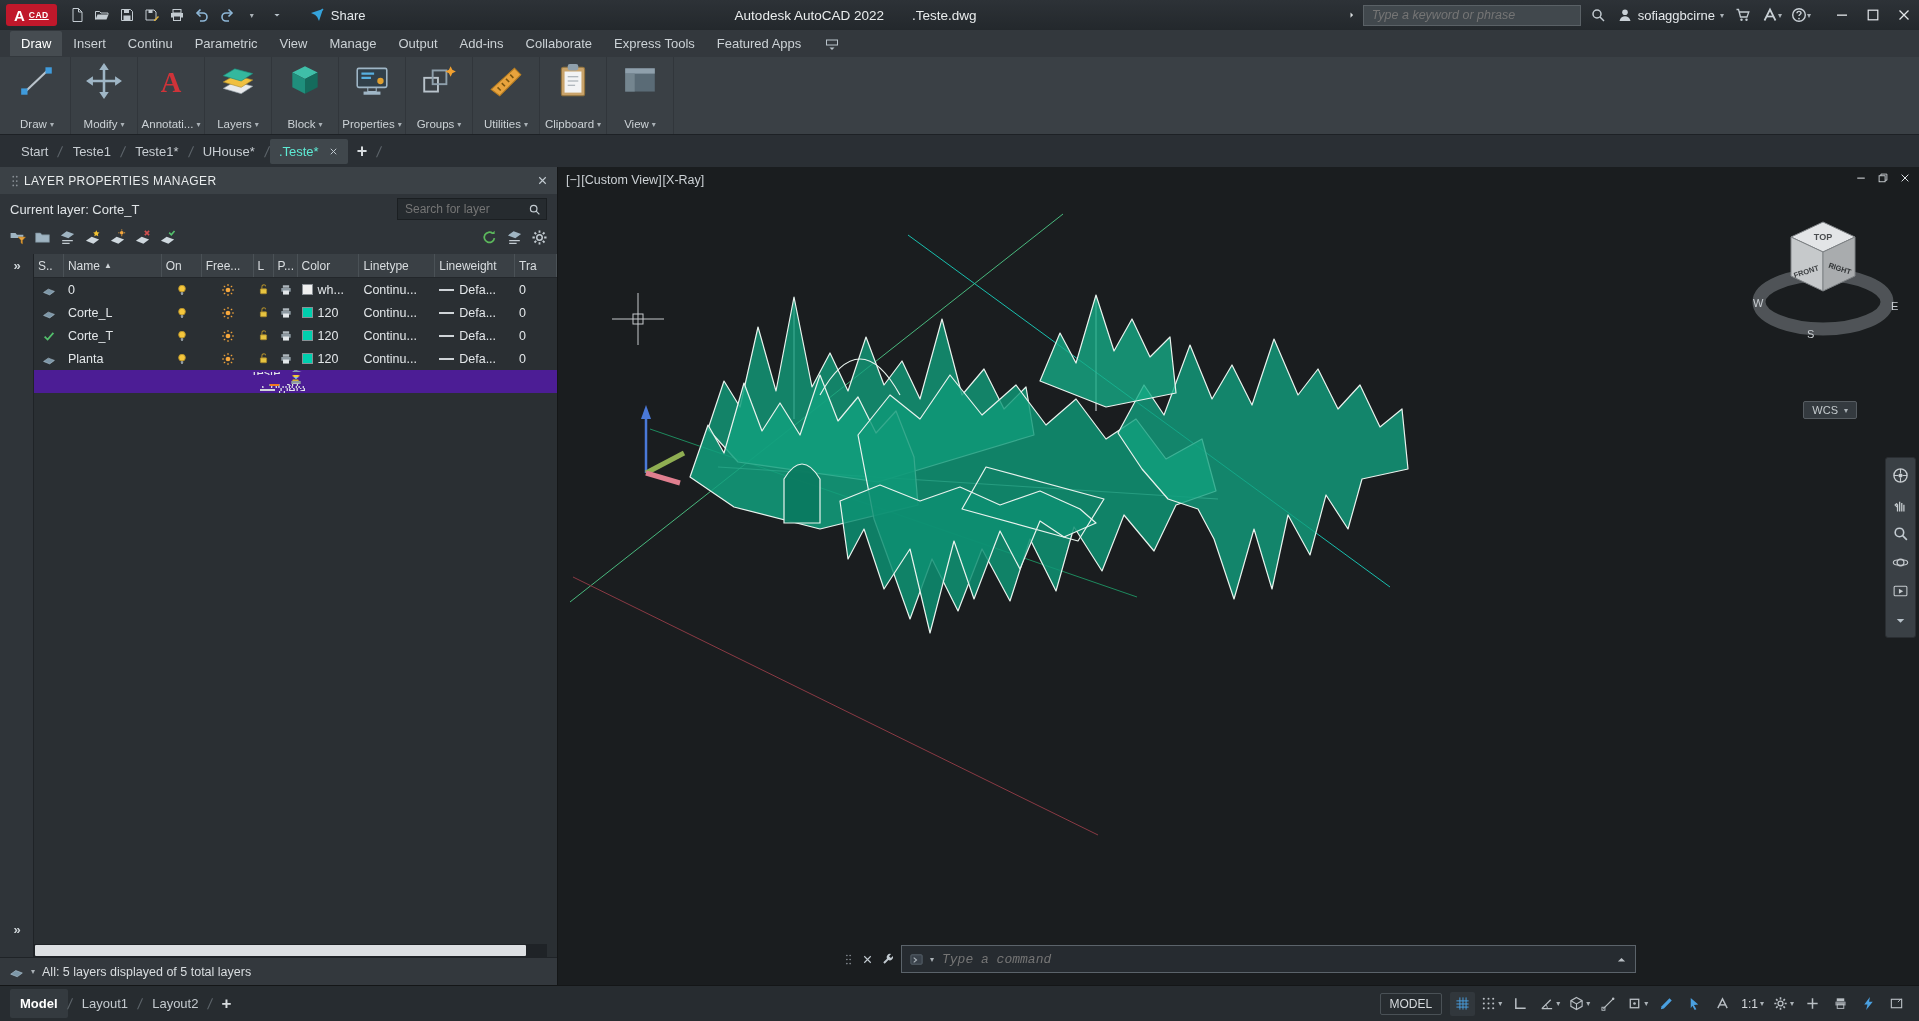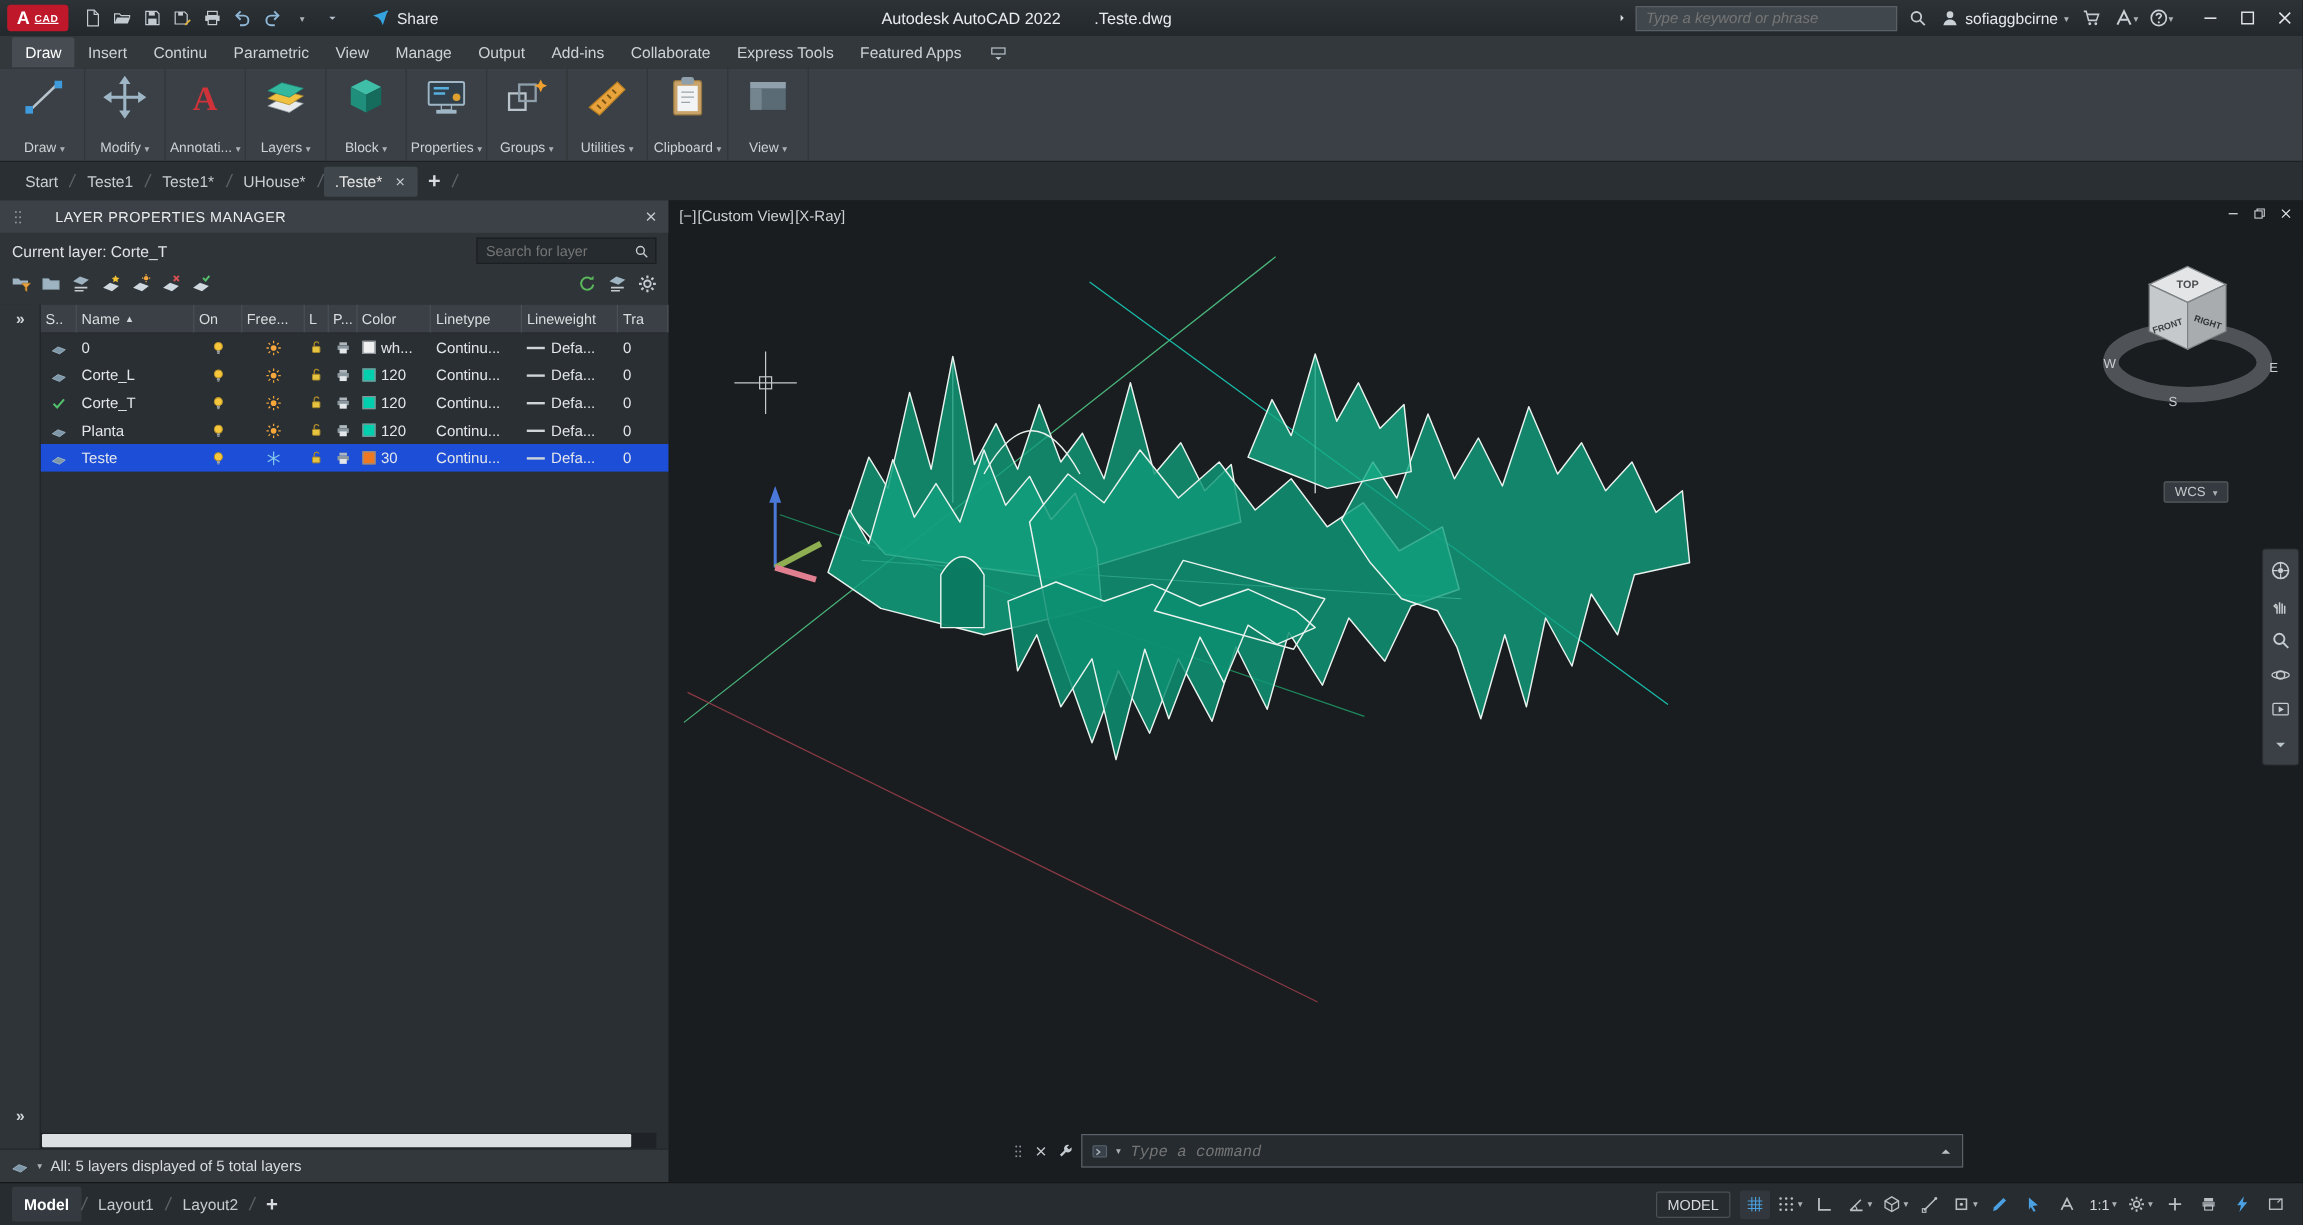--- a/index.html
+++ b/index.html
@@ -36,47 +36,47 @@
   .rtab.active{background:#464c51;color:#fff;border-radius:2px 2px 0 0;}
   .ribbon-toggle{margin-left:8px;}
   .ribbonpanels{display:flex;height:78px;background:#3a4045;border-bottom:1px solid #1d2125;padding-left:4px;}
   .rpanel{width:67px;display:flex;flex-direction:column;align-items:center;border-right:1px solid #31363b;padding-top:5px;}
   .bigicon svg{width:38px;height:38px;}
   .plabel{margin-top:auto;padding-bottom:4px;font-size:11.5px;color:#ccd2d6;display:flex;gap:3px;align-items:center;white-space:nowrap;}
 
   
   .filetabs{display:flex;align-items:center;height:32px;background:#2a2f34;padding-left:12px;font-size:13px;color:#c7cdd2;}
   .ftab{padding:5px 9px;white-space:nowrap;}
-  .ftab.active{background:#40474c;color:#e5e5e5;display:flex;gap:9px;align-items:center;border-radius:2px;}
+  .ftab.active{background:#40474c;color:#5eead4;display:flex;gap:9px;align-items:center;border-radius:2px;}
   .fdiv{color:#5d646a;font-size:15px;margin:0 1px;transform:skewX(-10deg);}
   .fadd{color:#d8dcdf;font-size:18px;margin:0 9px;font-weight:bold;}
 
   
   .content{display:flex;height:818px;}
 
   
   .palette{width:558px;background:#2f3439;border-right:1px solid #141617;display:flex;flex-direction:column;}
-  .pal-title{height:27px;background:#3b4146;display:flex;align-items:center;padding:0 8px;gap:24px;flex:none;}
+  .pal-title{height:27px;background:#3b4146;display:flex;align-items:center;padding:0 8px;gap:2px;flex:none;}
   .pal-title .t{font-size:12px;letter-spacing:.4px;color:#e9eced;}
   .pal-close{margin-left:auto;}
   .pal-info{height:30px;display:flex;align-items:center;padding:0 10px;font-size:13px;color:#e0e4e7;flex:none;justify-content:space-between;}
   .pal-search{margin-left:auto;display:flex;align-items:center;background:#262b2f;border:1px solid #1b1f22;height:22px;width:150px;padding:0 5px;gap:4px;}
   .pal-search input{flex:1;background:transparent;border:none;outline:none;color:#aeb6bb;font-size:12px;font-family:"Liberation Sans",sans-serif;min-width:0;}
   .pal-tools{height:30px;display:flex;align-items:center;padding:0 9px;gap:8px;flex:none;}
   .pal-tools .spacer{flex:1;}
   .pal-body{flex:1;display:flex;background:#2a2f33;position:relative;min-height:0;}
   .gutter{width:34px;background:#2f3439;border-right:1px solid #1f2327;display:flex;flex-direction:column;
           justify-content:space-between;align-items:center;padding:4px 0 20px;}
   .chev{color:#ced4d8;font-size:13px;font-weight:bold;letter-spacing:-1px;}
   .ltable{flex:1;display:flex;flex-direction:column;position:relative;min-width:0;}
   .lheader{display:flex;height:24px;background:#3a4045;border-bottom:1px solid #23272b;font-size:12px;color:#d9dde0;flex:none;}
   .lh{display:flex;align-items:center;padding:0 4px;border-right:1px solid #4a5156;overflow:hidden;white-space:nowrap;}
   .sort{font-size:8px;color:#cfd4d8;margin-left:4px;}
   .lrow{display:flex;height:23px;align-items:center;font-size:12.5px;color:#e3e7ea;flex:none;}
-  .lrow.selected{background:#1d4ed8;}
+  .lrow.selected{background:#4c1d95;flex-direction:column;}
   .lc{display:flex;align-items:center;padding:0 4px;overflow:hidden;white-space:nowrap;height:100%;}
   .swatch{width:11px;height:11px;border:1px solid #8a9095;margin-right:5px;flex:none;}
   .lwdash{width:15px;height:2px;background:#cfd4d8;margin-right:5px;flex:none;}
   .hscroll{position:absolute;bottom:0;left:0;right:10px;height:13px;background:#1f2327;display:flex;align-items:center;padding:1px;}
   .hthumb{height:11px;width:96%;background:#dde0e3;border-radius:1px;}
   .pal-foot{height:28px;background:#33383d;border-top:1px solid #1f2327;display:flex;align-items:center;gap:7px;
             padding:0 9px;font-size:12.5px;color:#d9dde0;flex:none;}
 
   
   .canvas{flex:1;position:relative;background:#1a1d1f;overflow:hidden;}

